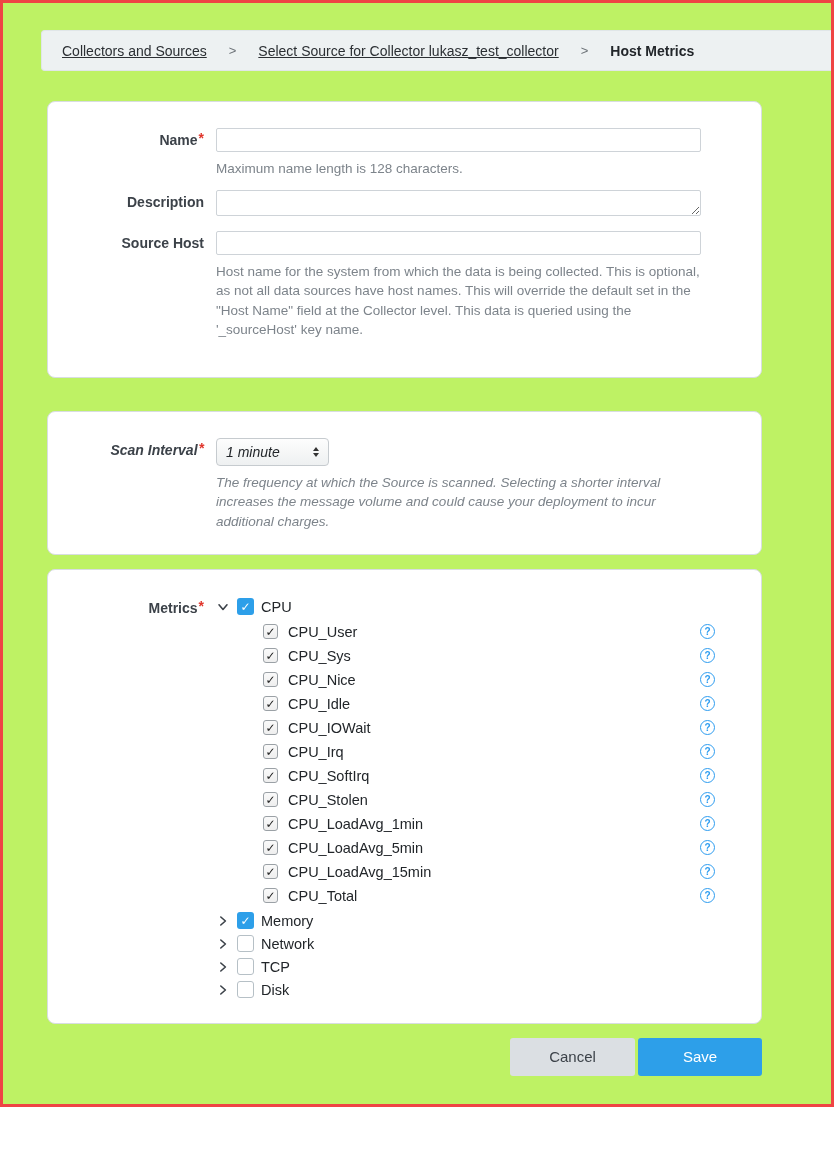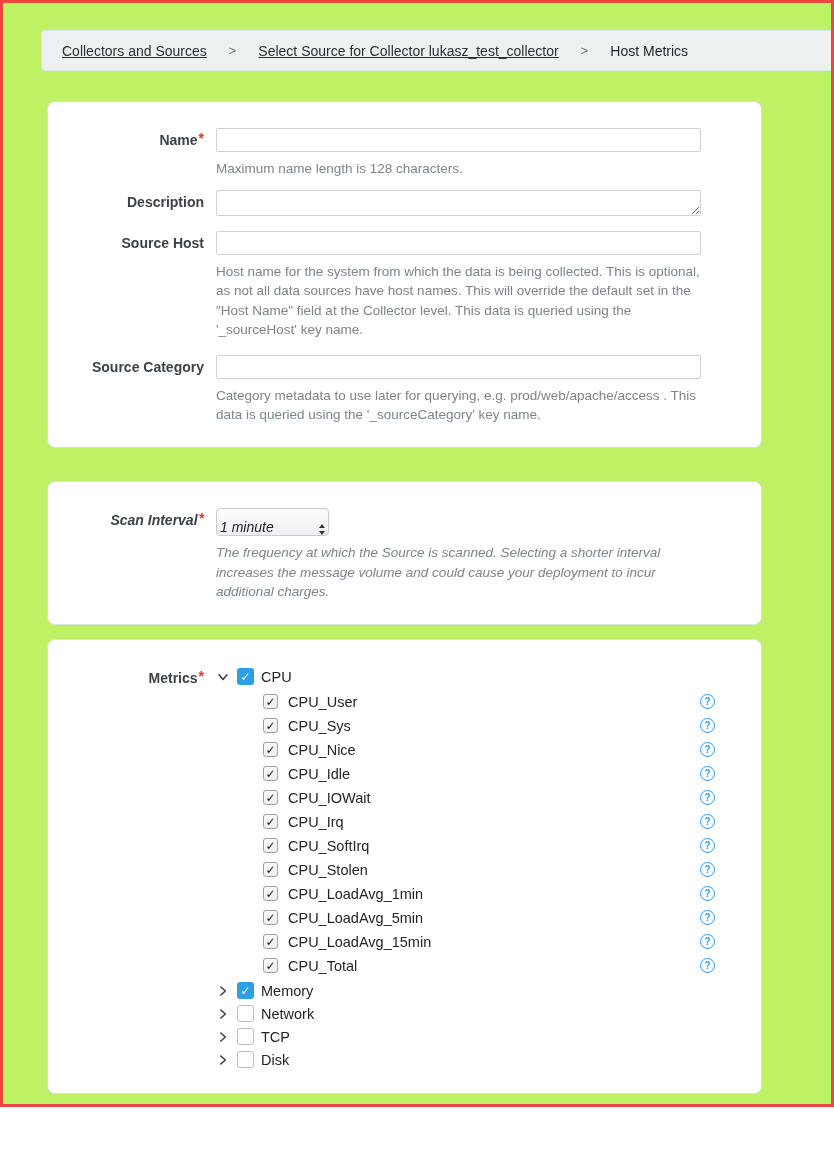--- a/index.html
+++ b/index.html
@@ -25,21 +25,21 @@
     border-radius: 4px 0 0 4px;
     display: flex;
     align-items: center;
     padding-left: 20px;
     gap: 22px;
     font-size: 14px;
     color: #2b2f33;
   }
   .crumb-link { text-decoration: underline; cursor: pointer; color: #2b2f33; }
   .crumb-sep { color: #6b7176; font-size: 13px; }
-  .crumb-current { font-weight: normal; color: #22262a; }
+  .crumb-current { font-weight: bold; color: #22262a; }
 
   
   .panel {
     margin-left: 44px;
     width: 715px;
     background: #ffffff;
     border: 1px solid #d8dde1;
     border-radius: 8px;
     padding: 26px 60px 22px 0;
   }
@@ -98,23 +98,23 @@
   .spacer-10 { height: 11px; }
 
   
   .select-box {
     width: 113px;
     height: 28px;
     border: 1px solid #c6cbcf;
     border-radius: 4px;
     background: linear-gradient(#fdfdfd, #eef0f1);
     display: inline-flex;
-    align-items: flex-end;
+    align-items: center;
     justify-content: space-between;
-    padding: 0 3px;
+    padding: 0 9px;
     font-size: 14px;
     color: #22262a;
     cursor: pointer;
   }
   .stepper { display: flex; flex-direction: column; align-items: center; }
   .stepper .up {
     width: 0; height: 0;
     border-left: 3.5px solid transparent;
     border-right: 3.5px solid transparent;
     border-bottom: 4.5px solid #333;
@@ -248,27 +248,20 @@
     <div class="form-row">
       <div class="form-label">Source Host</div>
       <div>
         <input class="text-input" type="text" style="">
         <div class="help-text">Host name for the system from which the data is being collected. This is optional, as not all data sources have host names. This will override the default set in the "Host Name" field at the Collector level. This data is queried using the '_sourceHost' key name.</div>
       </div>
     </div>
 
     <div class="spacer-14"></div>
 
-    <div class="form-row">
-      <div class="form-label">Source Category</div>
-      <div>
-        <input class="text-input" type="text" style="">
-        <div class="help-text">Category metadata to use later for querying, e.g. prod/web/apache/access . This data is queried using the '_sourceCategory' key name.</div>
-      </div>
-    </div>
 
   </div>
 
   <div class="panel panel-scan">
     <div class="form-row">
       <div class="form-label">
         <span>Scan Interval</span><span class="req">*</span>
       </div>
       <div>
         <div class="select-box">
@@ -394,16 +387,17 @@
               </svg>
             </span>
             <span class="cb-root unchecked"></span>
             <span class="root-label">Disk</span>
           </div>
         </div>
     </div>
   </div>
 
   <div class="actions">
+    <button class="btn btn-cancel">Cancel</button>
     <button class="btn btn-save">Save</button>
   </div>
 
 </div>
 
 </body></html>

